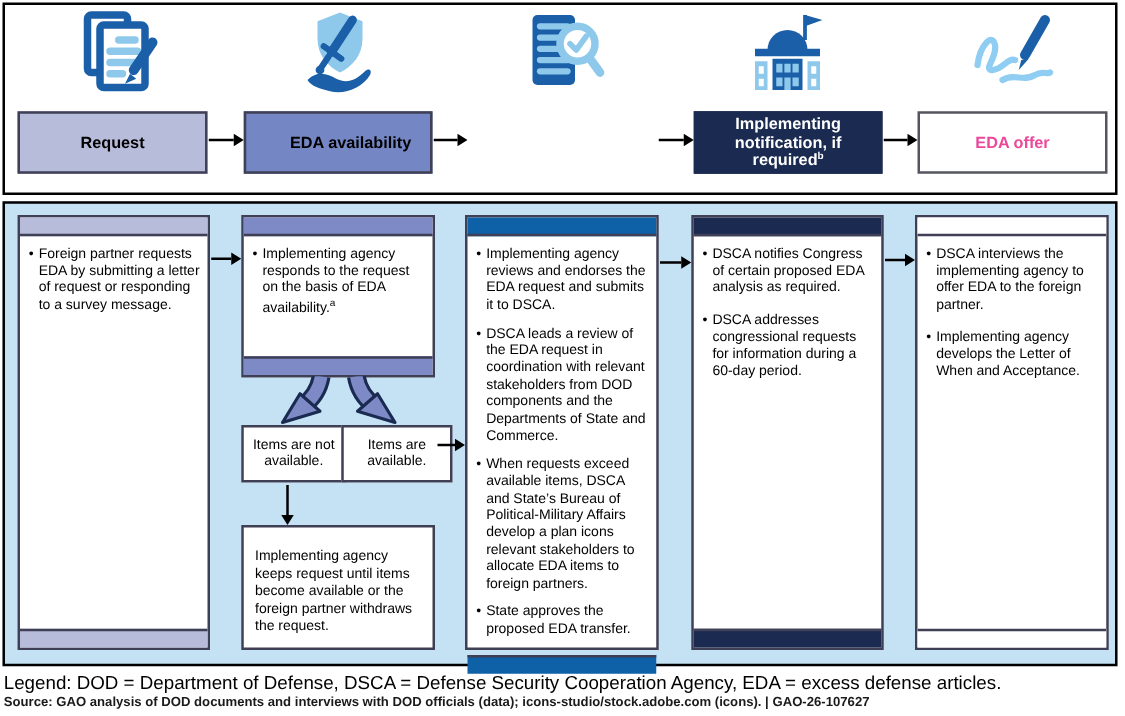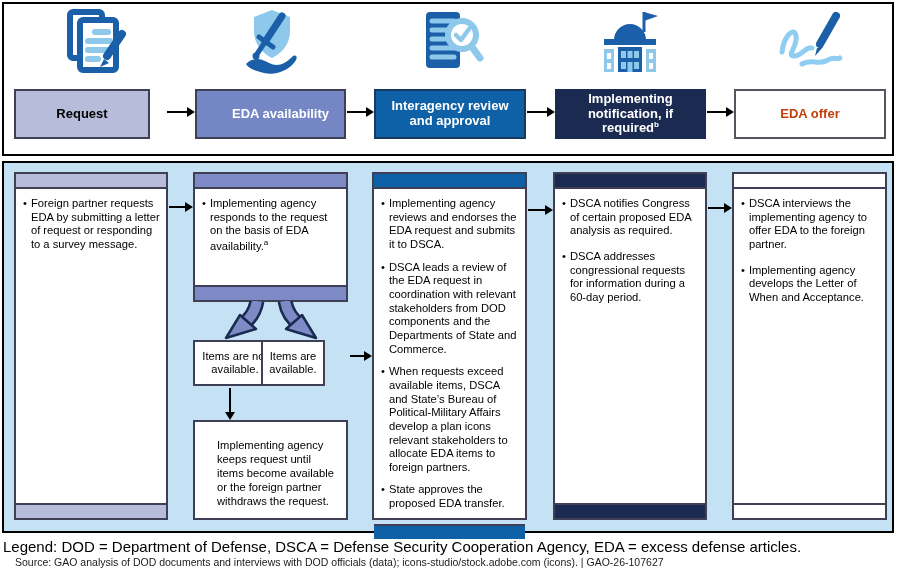--- a/index.html
+++ b/index.html
@@ -11,25 +11,25 @@
   .panel-top{position:absolute;left:2px;top:2px;width:892px;height:154px;
     border:2px solid #000;background:#fff;box-sizing:border-box;}
   .panel-main{position:absolute;left:2px;top:161px;width:892px;height:372px;
     border:2px solid #000;background:#c4e2f4;box-sizing:border-box;}
   
   .icon{position:absolute;top:6px;width:76px;height:76px;}
   
   .stage{position:absolute;top:89px;height:50px;box-sizing:border-box;
     display:flex;align-items:center;justify-content:center;text-align:center;
     font-weight:bold;font-size:13px;line-height:1.12;padding:2px 4px;}
-  .s1{left:14px;width:136px;background:#b8bcdb;border:2px solid #3f3f55;color:#000;}
-  .s2{left:195px;width:151px;background:#7586c4;border:2px solid #3f3f55;color:#ffffff;padding-left:24px;}
+  .s1{left:14px;width:152px;background:#b8bcdb;border:2px solid #3f3f55;color:#000;}
+  .s2{left:195px;width:151px;background:#7586c4;border:2px solid #3f3f55;color:#000000;padding-left:24px;}
   .s3{left:374px;width:152px;background:#0e60a7;border:2px solid #173a5e;color:#fff;}
   .s4{left:555px;width:151px;background:#1a2a50;border:2px solid #1a2a50;color:#fff;}
-  .s5{left:734px;width:152px;background:#fff;border:2px solid #55555f;color:#c2410c;}
+  .s5{left:734px;width:152px;background:#fff;border:2px solid #55555f;color:#ec4899;}
   sup{font-size:8px;}
   
   .harrow{position:absolute;height:2px;background:#000;}
   .harrow::after{content:"";position:absolute;right:-8px;top:-4px;width:0;height:0;
     border-left:8px solid #000;border-top:5px solid transparent;border-bottom:5px solid transparent;}
   .varrow{position:absolute;width:2px;background:#000;}
   .varrow::after{content:"";position:absolute;bottom:-8px;left:-4px;width:0;height:0;
     border-top:8px solid #000;border-left:5px solid transparent;border-right:5px solid transparent;}
   
   .col{position:absolute;top:172px;height:348px;background:#fff;border:2px solid #3f3f55;
@@ -49,28 +49,28 @@
   ul.blist{list-style:none;margin:0;padding:0;}
   ul.blist li{display:flex;gap:4px;margin-bottom:10px;}
   ul.blist.tight li{margin-bottom:9px;}
   ul.blist.wide li{margin-bottom:12px;}
   .blt{flex:0 0 auto;}
   
   .sbox{position:absolute;top:340px;height:46px;background:#fff;border:2px solid #3f3f55;
     box-sizing:border-box;display:flex;align-items:center;justify-content:center;
     text-align:center;font-size:11.2px;line-height:1.2;padding:2px;}
   .sboxL{left:193px;width:84px;}
-  .sboxR{left:261px;width:64px;}
+  .sboxR{left:273px;width:89px;}
   .obox{position:absolute;left:193px;top:420px;width:155px;height:100px;background:#fff;
     border:2px solid #3f3f55;box-sizing:border-box;font-size:11.2px;line-height:1.25;
-    padding:16px 7px 4px 22px;}
+    padding:16px 7px 4px 9px;}
   .curves{position:absolute;left:196px;top:301px;}
   
   .legend{position:absolute;left:3px;top:538px;font-size:15px;}
-  .source{position:absolute;left:15px;top:556px;font-size:10.5px;color:#1a1a1a;}
+  .source{position:absolute;left:3px;top:556px;font-size:10.5px;color:#1a1a1a;font-weight:bold;}
 </style>
 </head>
 <body>
 
 <div class="root">
 
   <div class="panel-top"></div>
 
   <div class="icon" style="left:58px;">
     <svg width="76" height="76" viewBox="0 0 76 76">
@@ -144,23 +144,20 @@
       <polygon points="45,42 51,41 43,50" fill="#1a5fa8"></polygon>
     </svg>
   </div>
 
   <div class="stage s1">
     <span>Request</span>
   </div>
   <div class="stage s2">
     <span>EDA availability</span>
   </div>
-  <div class="stage s3">
-    <span>Interagency review and approval</span>
-  </div>
   <div class="stage s4">
     <span><span>Implementing notification, if required</span><sup>b</sup></span>
   </div>
   <div class="stage s5">
     <span>EDA offer</span>
   </div>
 
   <div class="harrow" style="left:167px;top:111px;width:20px;"></div>
   <div class="harrow" style="left:347px;top:111px;width:19px;"></div>
   <div class="harrow" style="left:527px;top:111px;width:20px;"></div>

